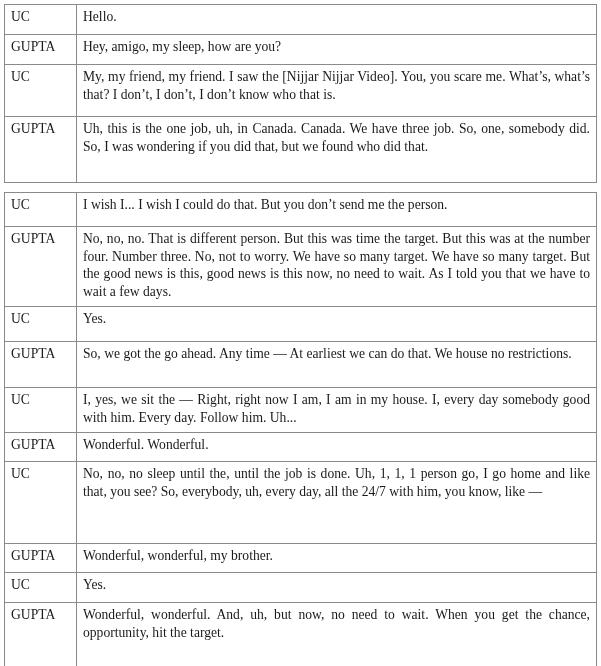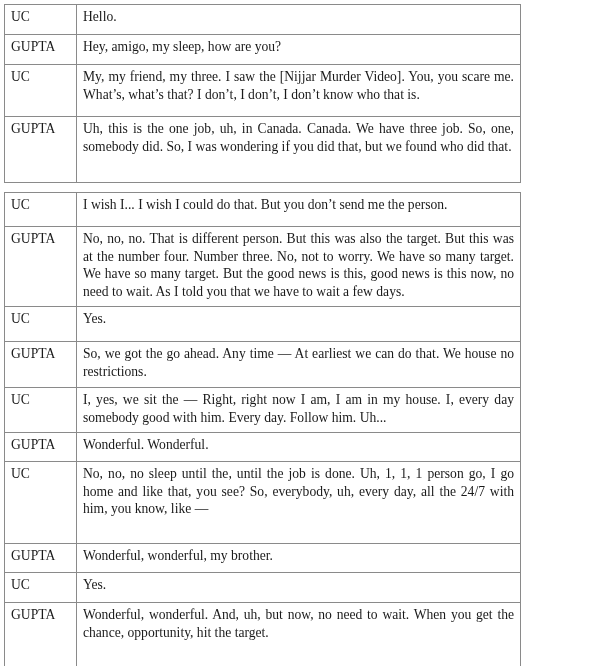--- a/index.html
+++ b/index.html
@@ -1,18 +1,18 @@
 <!DOCTYPE html>
 <html><head>
   <meta charset="utf-8">
   <style>
     html, body { margin: 0; padding: 0; background: #ffffff; }
     body { width: 601px; height: 666px; position: relative; overflow: hidden;
            font-family: "Liberation Serif", serif; color: #1a1a1a; }
-    table.transcript { position: absolute; left: 4px; width: 517px; border-collapse: collapse;
+    table.transcript { position: absolute; left: 4px; width: 593px; border-collapse: collapse;
                        table-layout: fixed; padding-left: 46px; }
     table.transcript td { border: 1px solid #8a8a8a; vertical-align: top; padding: 3px 6px 0 6px;
                           font-size: 13.6px; line-height: 17.6px; box-sizing: border-box; }
     td.speaker { width: 72px; }
     td.speech { text-align: justify; }
     #t1 { top: 4px; }
     #t2 { top: 192px; }
   </style>
 </head>
 <body>
@@ -22,38 +22,38 @@
     <tr style="height:30px">
       <td class="speaker">UC</td>
       <td class="speech">Hello.</td>
     </tr>
     <tr style="height:30px">
       <td class="speaker">GUPTA</td>
       <td class="speech">Hey, amigo, my sleep, how are you?</td>
     </tr>
     <tr style="height:52px">
       <td class="speaker">UC</td>
-      <td class="speech">My, my friend, my three. I saw the [Nijjar Murder Video]. You, you scare me. What’s, what’s that? I don’t, I don’t, I don’t know who that is.</td>
+      <td class="speech">My, my friend, my friend. I saw the [Nijjar Nijjar Video]. You, you scare me. What’s, what’s that? I don’t, I don’t, I don’t know who that is.</td>
     </tr>
     <tr style="height:66px">
       <td class="speaker">GUPTA</td>
       <td class="speech">Uh, this is the one job, uh, in Canada. Canada. We have three job. So, one, somebody did. So, I was wondering if you did that, but we found who did that.</td>
     </tr>
   </tbody>
 </table>
 
 <table class="transcript" id="t2">
   <tbody>
     <tr style="height:34px">
       <td class="speaker">UC</td>
       <td class="speech">I wish I... I wish I could do that. But you don’t send me the person.</td>
     </tr>
     <tr style="height:80px">
       <td class="speaker">GUPTA</td>
-      <td class="speech">No, no, no. That is different person. But this was also the target. But this was at the number four. Number three. No, not to worry. We have so many target. We have so many target. But the good news is this, good news is this now, no need to wait. As I told you that we have to wait a few days.</td>
+      <td class="speech">No, no, no. That is different person. But this was time the target. But this was at the number four. Number three. No, not to worry. We have so many target. We have so many target. But the good news is this, good news is this now, no need to wait. As I told you that we have to wait a few days.</td>
     </tr>
     <tr style="height:35px">
       <td class="speaker">UC</td>
       <td class="speech">Yes.</td>
     </tr>
     <tr style="height:46px">
       <td class="speaker">GUPTA</td>
       <td class="speech">So, we got the go ahead. Any time — At earliest we can do that. We house no restrictions.</td>
     </tr>
     <tr style="height:45px">

